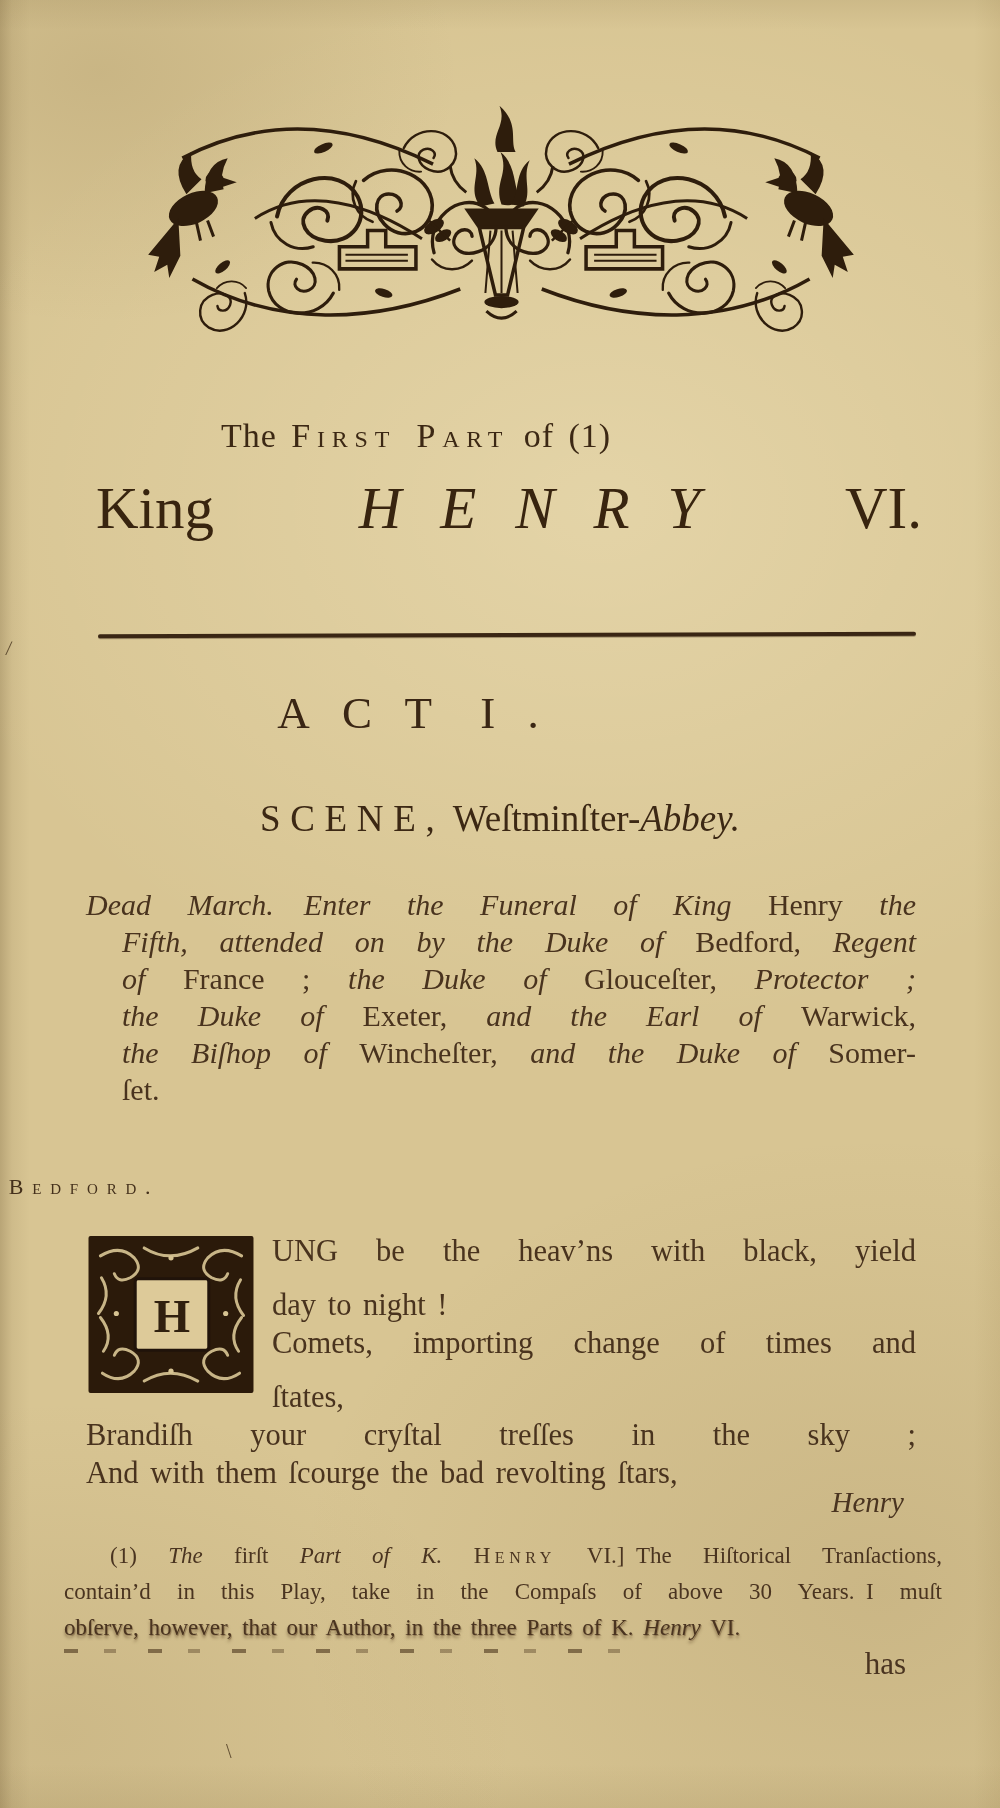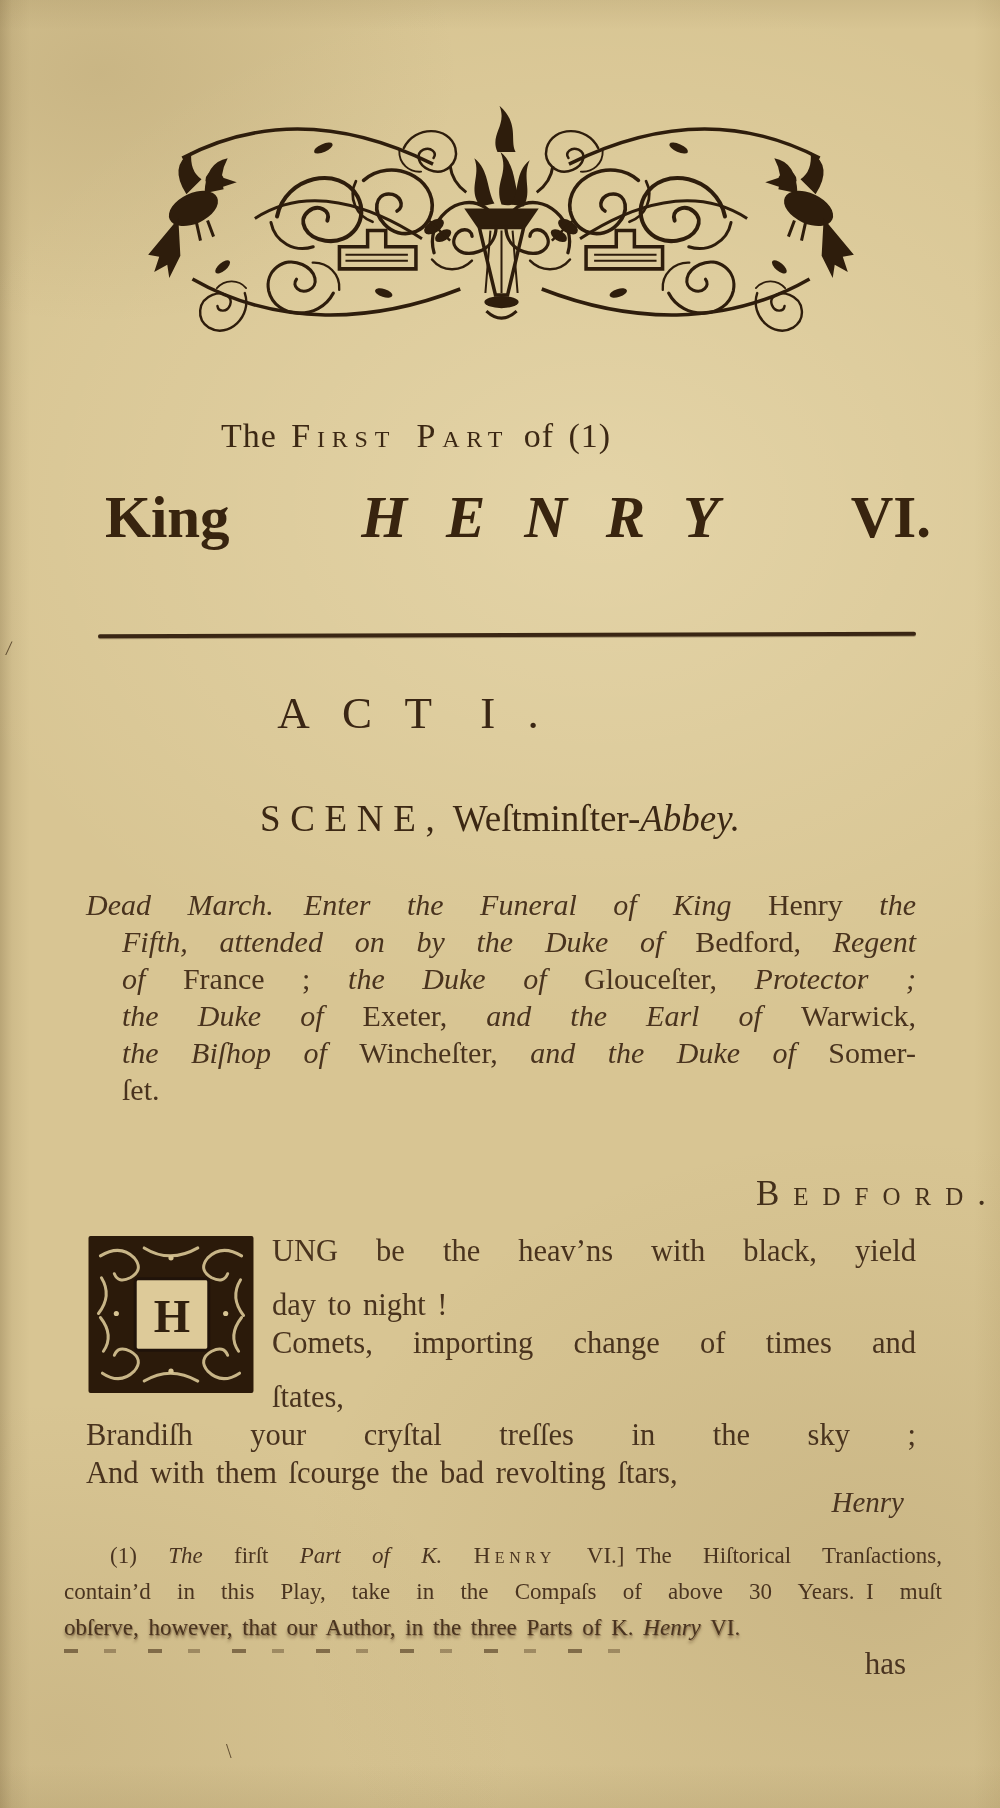--- a/index.html
+++ b/index.html
@@ -22,30 +22,30 @@
   .abs{position:absolute;}
   
   .seg-r{}
   .seg-i{font-style:italic;}
   .seg-sc{font-variant:small-caps;letter-spacing:0.20em;}
   .seg-sp{letter-spacing:0.26em;}
   .seg-isp{font-style:italic;letter-spacing:0.66em;margin-right:-0.66em;}
   
   .headpiece{left:126px;top:94px;width:750px;height:240px;}
   .half-title{left:0;top:417px;width:800px;text-align:center;font-size:34px;color:#3c2814;letter-spacing:1px;word-spacing:5px;margin-left:16px;}
-  .main-title{left:88px;top:466px;width:826px;display:flex;justify-content:space-between;align-items:center;font-size:59px;color:#38240f;margin:17px;font-weight:bold;}
+  .main-title{left:88px;top:466px;width:826px;display:flex;justify-content:space-between;align-items:center;font-size:59px;color:#38240f;margin:8px;font-weight:normal;}
   .rule{left:98px;top:633px;width:818px;height:4px;background:#3a2614;border-radius:2px;transform:rotate(-0.18deg);box-shadow:0 1px 0 rgba(58,38,20,0.35);}
   .act{left:0;top:687px;width:816px;text-align:center;font-size:45px;color:#3a2614;letter-spacing:0.72em;padding-left:0.72em;box-sizing:border-box;}
   .act .act-num{margin-left:0.35em;}
   .scene{left:0;top:797px;width:1000px;text-align:center;font-size:37px;color:#3c2814;}
   .sd{left:86px;top:886px;width:830px;font-size:30px;line-height:37px;word-spacing:3px;color:#49331e;}
   .sd-line{text-align:justify;text-align-last:justify;}
   .sd-cont{padding-left:36px;box-sizing:border-box;}
   .sd-last{text-align-last:left;}
-  .speaker{left:0;top:1174px;width:1000px;text-align:right;font-size:35px;color:#44301b;font-variant:small-caps;letter-spacing:0.40em;padding-left:0.40em;box-sizing:border-box;}
+  .speaker{left:0;top:1174px;width:1000px;text-align:left;font-size:22px;color:#44301b;font-variant:small-caps;letter-spacing:0.40em;padding-left:0.40em;box-sizing:border-box;}
   .speech{left:86px;top:1232px;width:830px;font-size:30.5px;line-height:38px;word-spacing:4px;color:#49331e;}
   .dropcap{float:left;width:170px;height:161px;margin:2px 16px 0 0;}
   .v-just{text-align:justify;text-align-last:justify;}
   .v-ind{padding-left:56px;box-sizing:border-box;margin-top:16px;}
   .catchword{font-size:29px;color:#4a3420;}
   .cw1{top:1486px;right:96px;font-style:italic;}
   .cw2{top:1646px;right:94px;font-size:31px;}
   .footnote{left:64px;top:1538px;width:878px;font-size:23px;line-height:36px;color:#4a3420;word-spacing:2px;}
   .fn-line{}
   .fn-just{text-align:justify;text-align-last:justify;}

